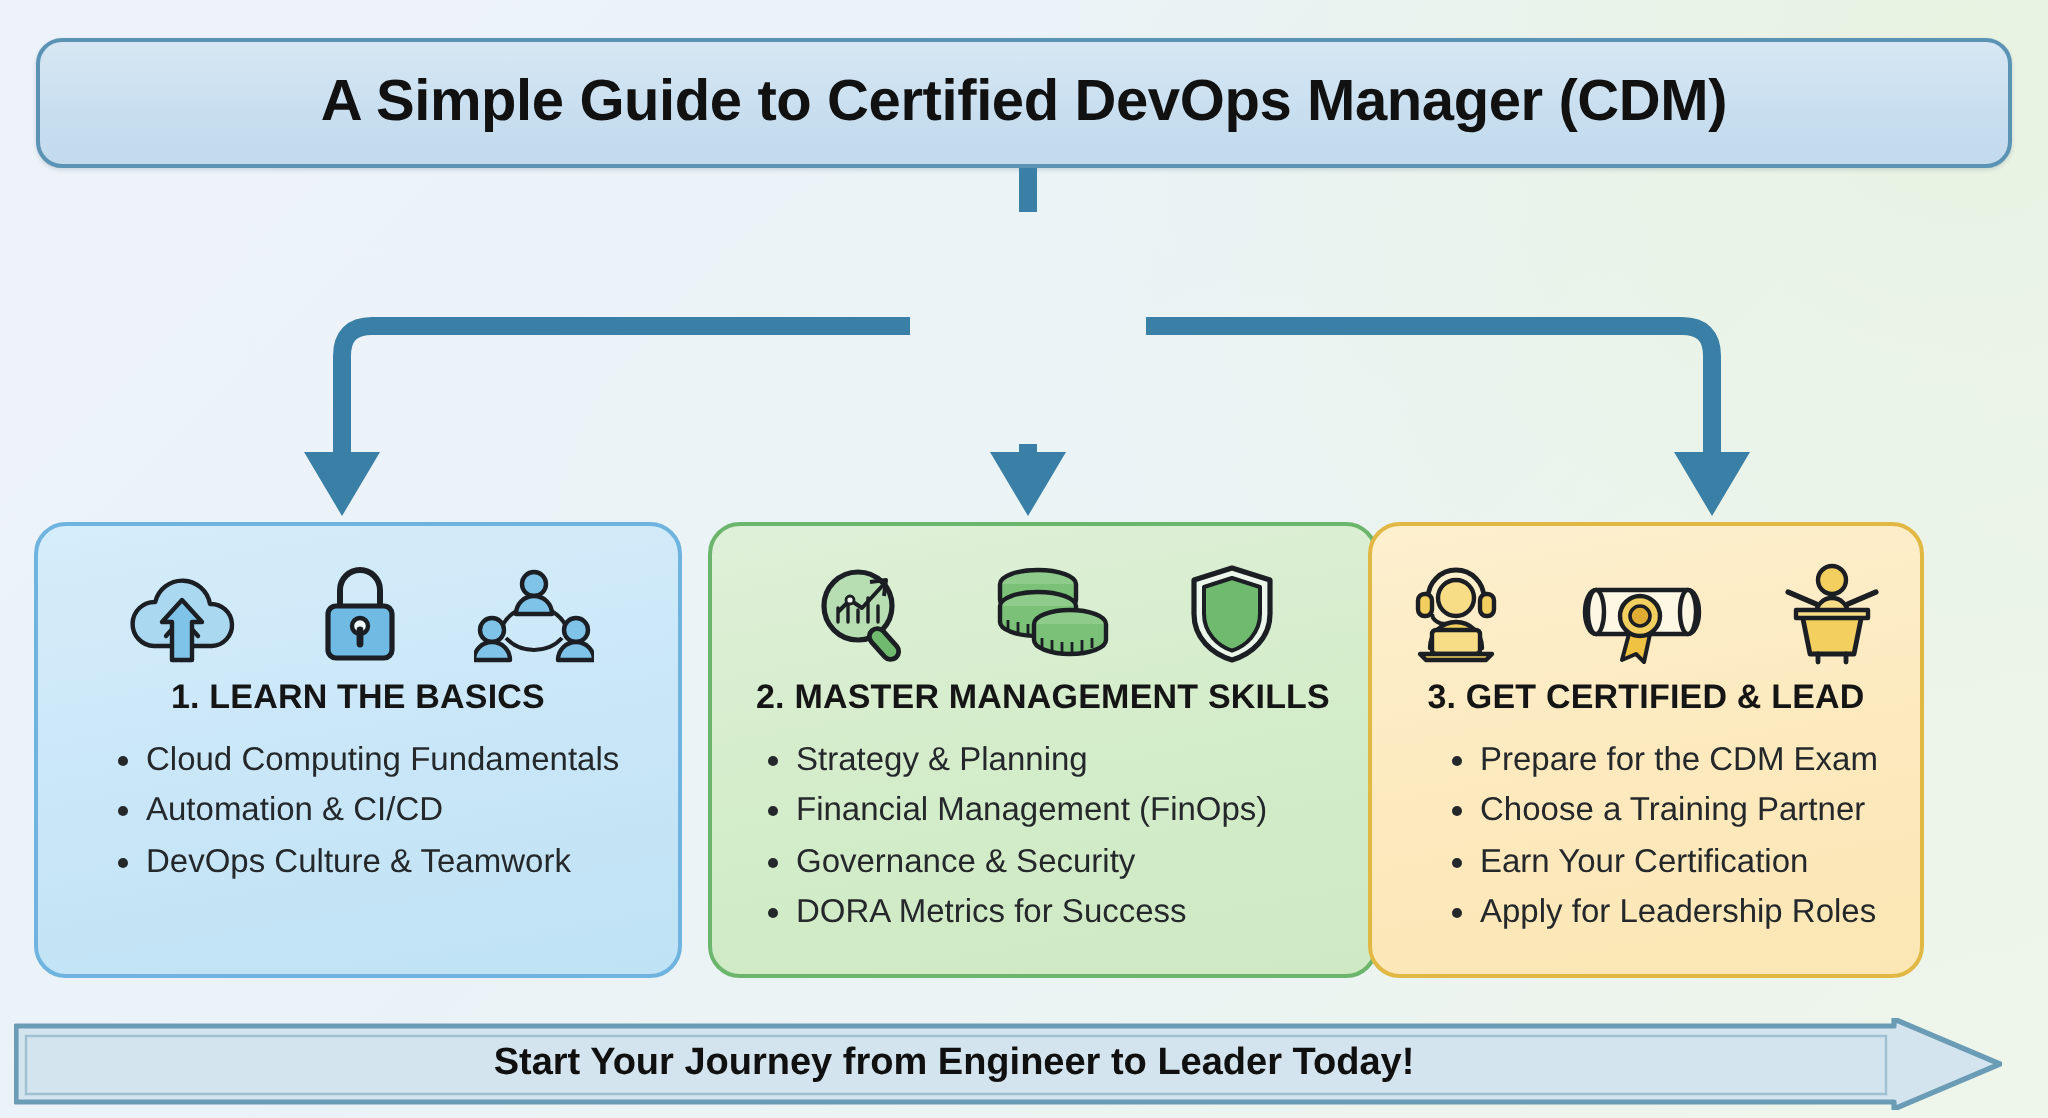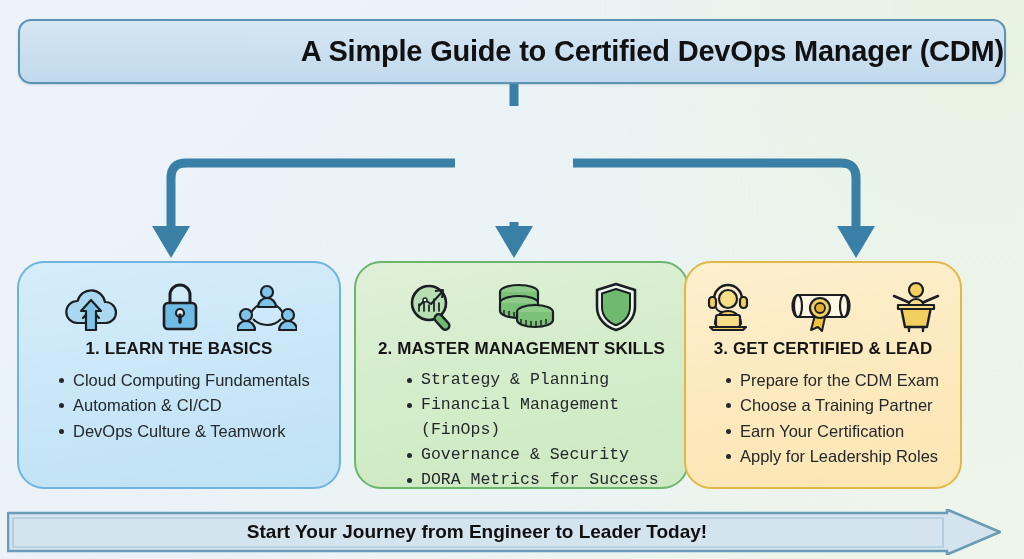--- a/index.html
+++ b/index.html
@@ -29,21 +29,21 @@
     left: 18px;
     top: 19px;
     width: 988px;
     height: 65px;
     box-sizing: border-box;
     border: 2px solid #5a93b4;
     border-radius: 13px;
     background: linear-gradient(180deg, #d7e7f3 0%, #c9dff0 55%, #c2daec 100%);
     display: flex;
     align-items: center;
-    justify-content: flex-end;
+    justify-content: center;
     box-shadow: 0 1px 2px rgba(40,70,95,0.18);
   }
   #title-text {
     font-size: 29px;
     font-weight: bold;
     color: #111111;
     letter-spacing: -0.2px;
     white-space: nowrap;
   }
 
@@ -85,21 +85,21 @@
     text-align: center;
     width: 104px;
   }
 
   
   .card {
     position: absolute;
     top: 261px;
     height: 228px;
     box-sizing: border-box;
-    border-radius: 27px;
+    border-radius: 16px;
     border-width: 2px;
     border-style: solid;
     z-index: 3;
   }
   #card-0 { left: 17px;  width: 324px;
     border-color: #6fb4de;
     background: linear-gradient(170deg, #d6edfa 0%, #c8e6f7 55%, #bfe2f5 100%); }
   #card-1 { left: 354px; width: 335px;
     border-color: #6cb56c;
     background: linear-gradient(170deg, #dff0d8 0%, #d3ecc9 55%, #cfe9c4 100%); }
@@ -124,21 +124,21 @@
     color: #151515;
     margin-top: 6px;
     letter-spacing: 0.1px;
     white-space: nowrap;
   }
   .bullets {
     margin: 9px 0 0 0;
     padding: 0 10px 0 40px;
     list-style: none;
   }
-  #card-1 .bullets { padding-left: 51px; font-family: Liberation Mono, monospace; }
+  #card-1 .bullets { padding-left: 28px; }
   #card-2 .bullets { }
   .bullets li {
     position: relative;
     font-size: 16.5px;
     color: #24282b;
     line-height: 1.47;
     margin-bottom: 1px;
     padding-left: 14px;
   }
   .bullets li::before {

